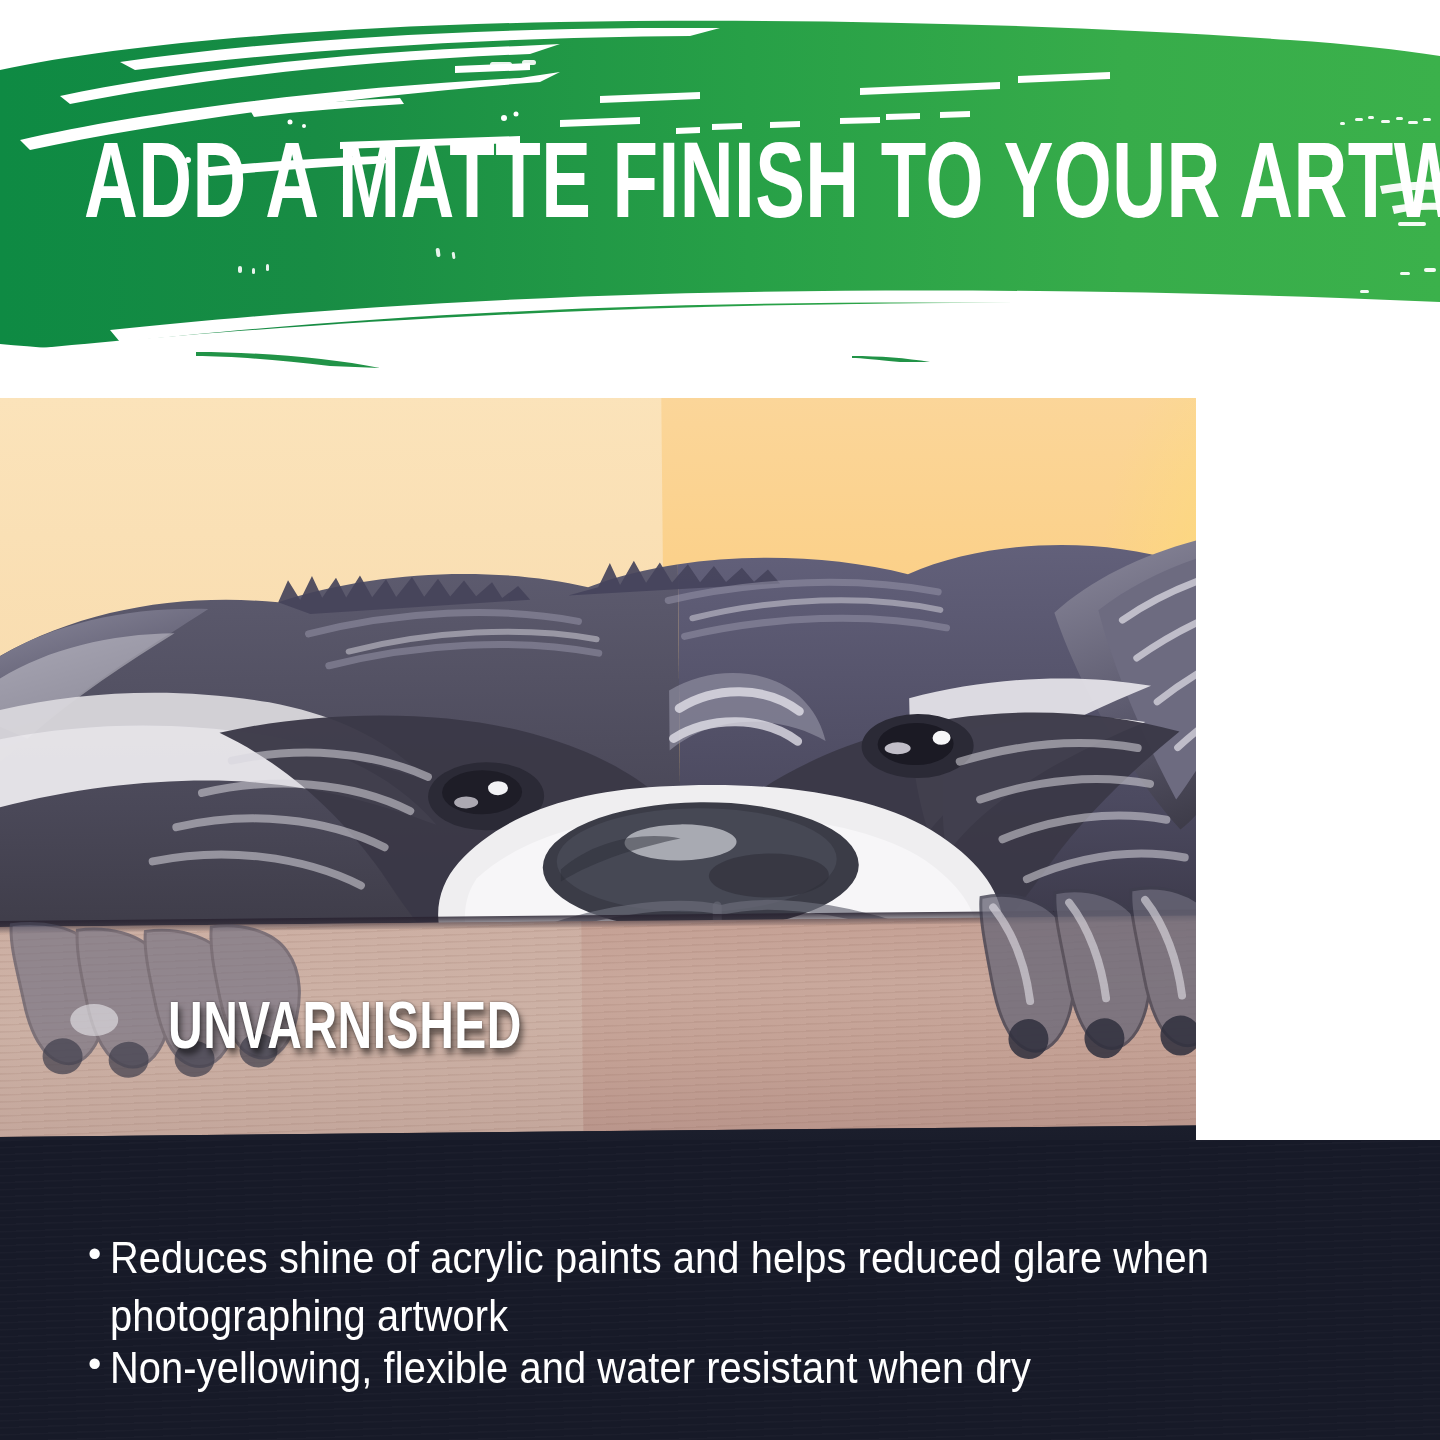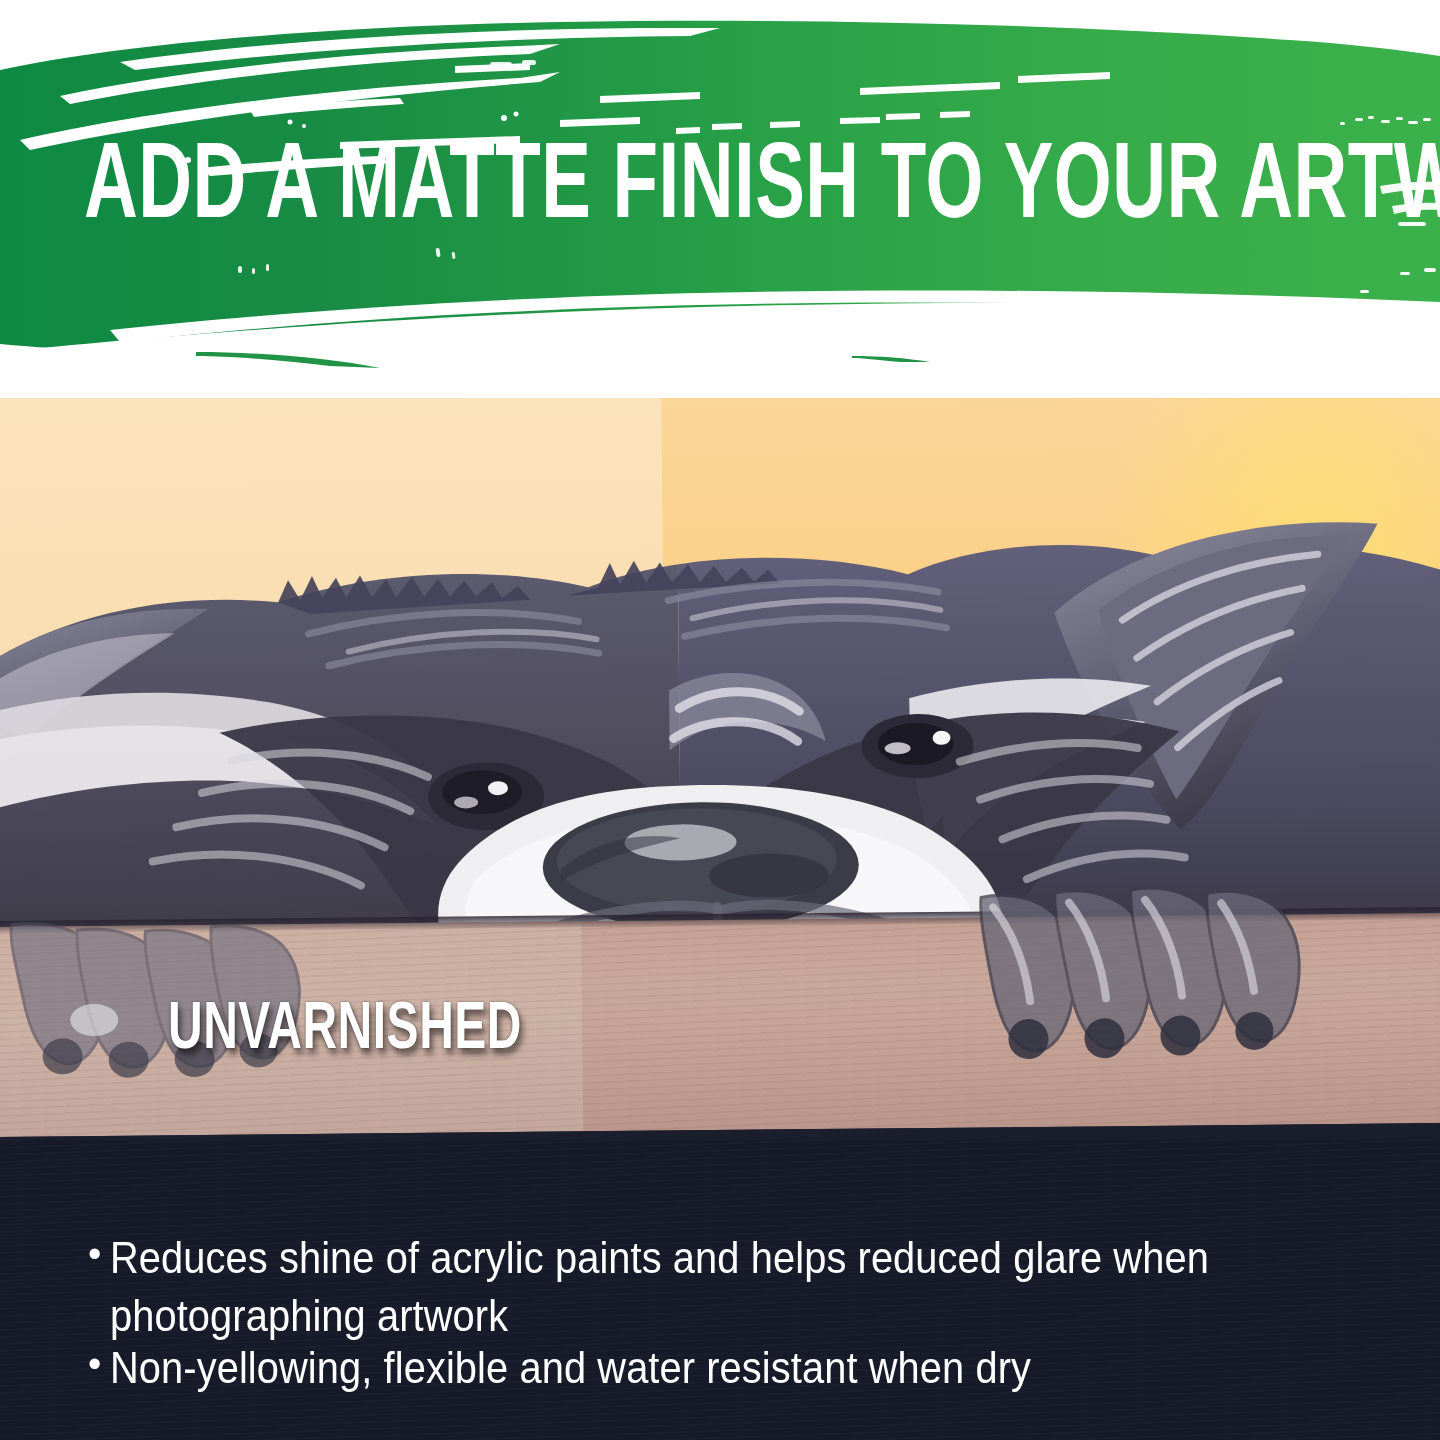--- a/index.html
+++ b/index.html
@@ -27,21 +27,21 @@
     z-index:5;
   }
   .banner-title span{
     display:inline-block;
     transform:scaleY(1.42) scaleX(0.98);
     transform-origin:left center;
   }
 
   
   .photo{
-    position:absolute;left:0;top:398px;width:1440px;height:760px;overflow:hidden;
+    position:absolute;left:0;top:398px;width:1196px;height:760px;overflow:hidden;
   }
   .photo-inner{position:absolute;left:-20px;top:-8px;width:1480px;height:790px;
     transform:rotate(-0.55deg);transform-origin:50% 50%;}
 
   
   .bg-left{position:absolute;left:0;top:0;width:690px;height:790px;
     background:linear-gradient(180deg,#fbe3ba 0%,#f9ddb0 35%,#f7d8a4 70%,#f2cf99 100%);}
   .bg-right{position:absolute;left:685px;top:0;width:800px;height:790px;
     background:linear-gradient(180deg,#fbd69a 0%,#fbcf85 30%,#f9c873 62%,#f3c067 100%);}
   .bg-right-glow{position:absolute;left:1120px;top:0;width:370px;height:500px;

